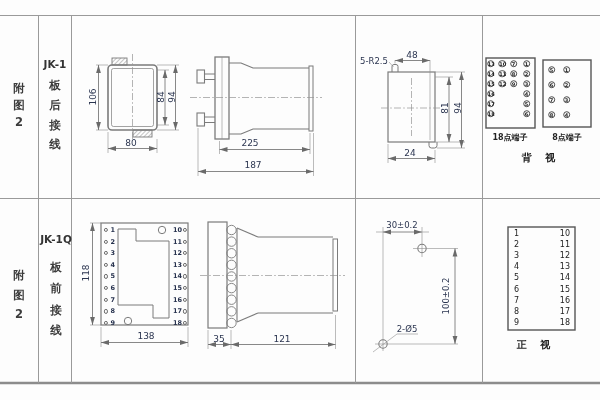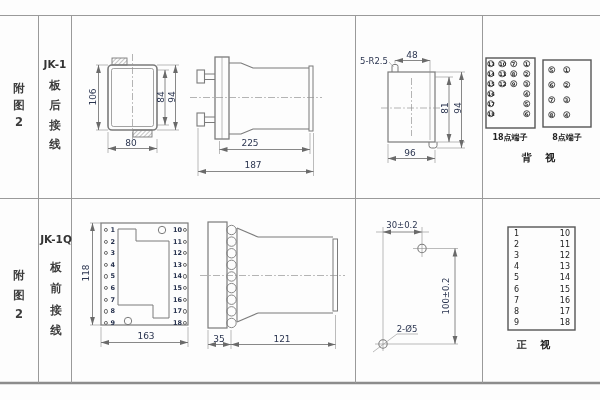--- a/index.html
+++ b/index.html
@@ -184,28 +184,28 @@
   <span class="dim v" style="left:93px;top:97px">106</span>
   <span class="dim v" style="left:161px;top:97px">84</span>
   <span class="dim v" style="left:172px;top:97px">94</span>
   <span class="dim" style="left:131px;top:143px">80</span>
   <span class="dim" style="left:250px;top:143px">225</span>
   <span class="dim" style="left:253px;top:165px">187</span>
   <span class="dim" style="left:374px;top:61px;font-size:8.5px">5-R2.5</span>
   <span class="dim" style="left:412px;top:55px">48</span>
   <span class="dim v" style="left:445px;top:108px">81</span>
   <span class="dim v" style="left:458px;top:108px">94</span>
-  <span class="dim" style="left:410px;top:153px">96</span>
+  <span class="dim" style="left:410px;top:153px">24</span>
 
   <span class="tl" style="left:510px;top:137px">18点端子</span>
   <span class="tl" style="left:567px;top:137px">8点端子</span>
   <span class="vw" style="left:541px;top:158px">背 视</span>
 
   <span class="dim v" style="left:86px;top:273px">118</span>
-  <span class="dim" style="left:146px;top:336px">163</span>
+  <span class="dim" style="left:146px;top:336px">138</span>
   <span class="dim" style="left:219px;top:339px">35</span>
   <span class="dim" style="left:282px;top:339px">121</span>
   <span class="dim" style="left:402px;top:225px;font-size:8.5px">30±0.2</span>
   <span class="dim v" style="left:446px;top:296px;font-size:8.5px">100±0.2</span>
   <span class="dim" style="left:407px;top:329px;font-size:8.5px">2-Ø5</span>
   <span class="vw" style="left:536px;top:345px">正 视</span>
 
   <div id="overlay" style="position:absolute;left:0;top:0;width:600px;height:400px;">
       <div class="tcirc" style="left: 490.5px; top: 63.5px;">13</div>
       <div class="tcirc" style="left: 502px; top: 63.5px;">10</div>

